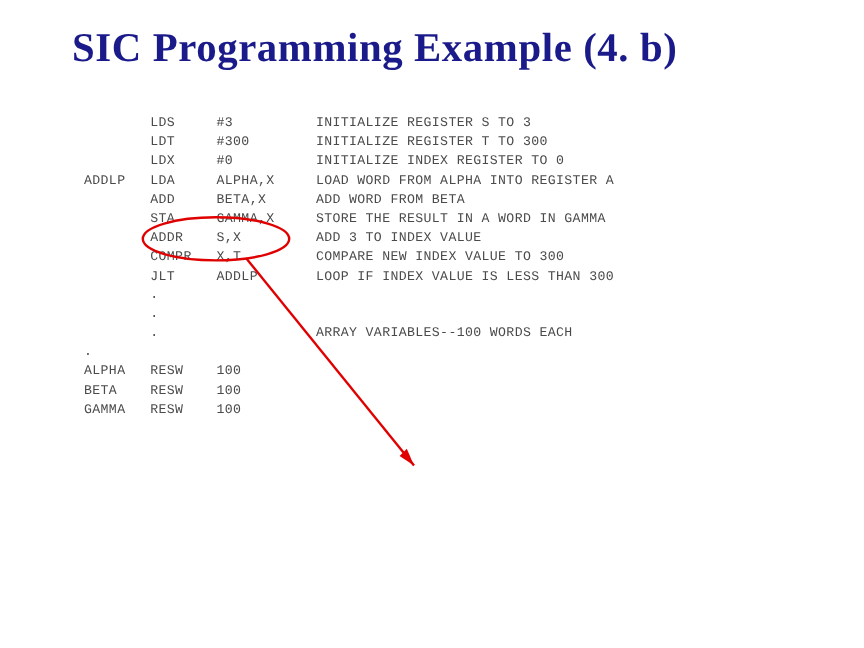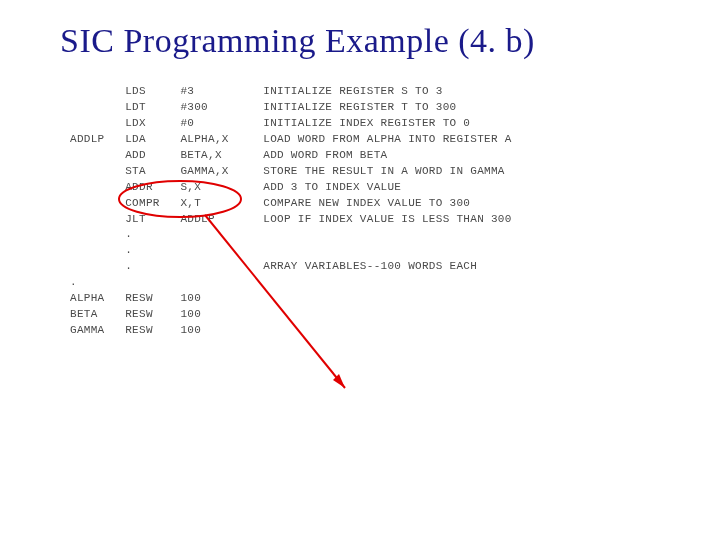--- a/index.html
+++ b/index.html
@@ -13,22 +13,22 @@
   }
   .slide {
     width: 100%;
     height: 100%;
     padding: 22px 50px 20px 60px;
     position: relative;
   }
   .title {
     color: #1a1a8a;
     font-size: 34px;
-    font-weight: 400;
-    margin-bottom: 24px;
+    font-weight: 700;
+    margin-bottom: 36px;
     letter-spacing: 0.5px;
   }
   .code-block {
     font-family: "Courier New", Courier, monospace;
     font-size: 11px;
     color: #4a4a4a;
     line-height: 1.45;
     white-space: pre;
     letter-spacing: 0.3px;
     padding-left: 10px;

